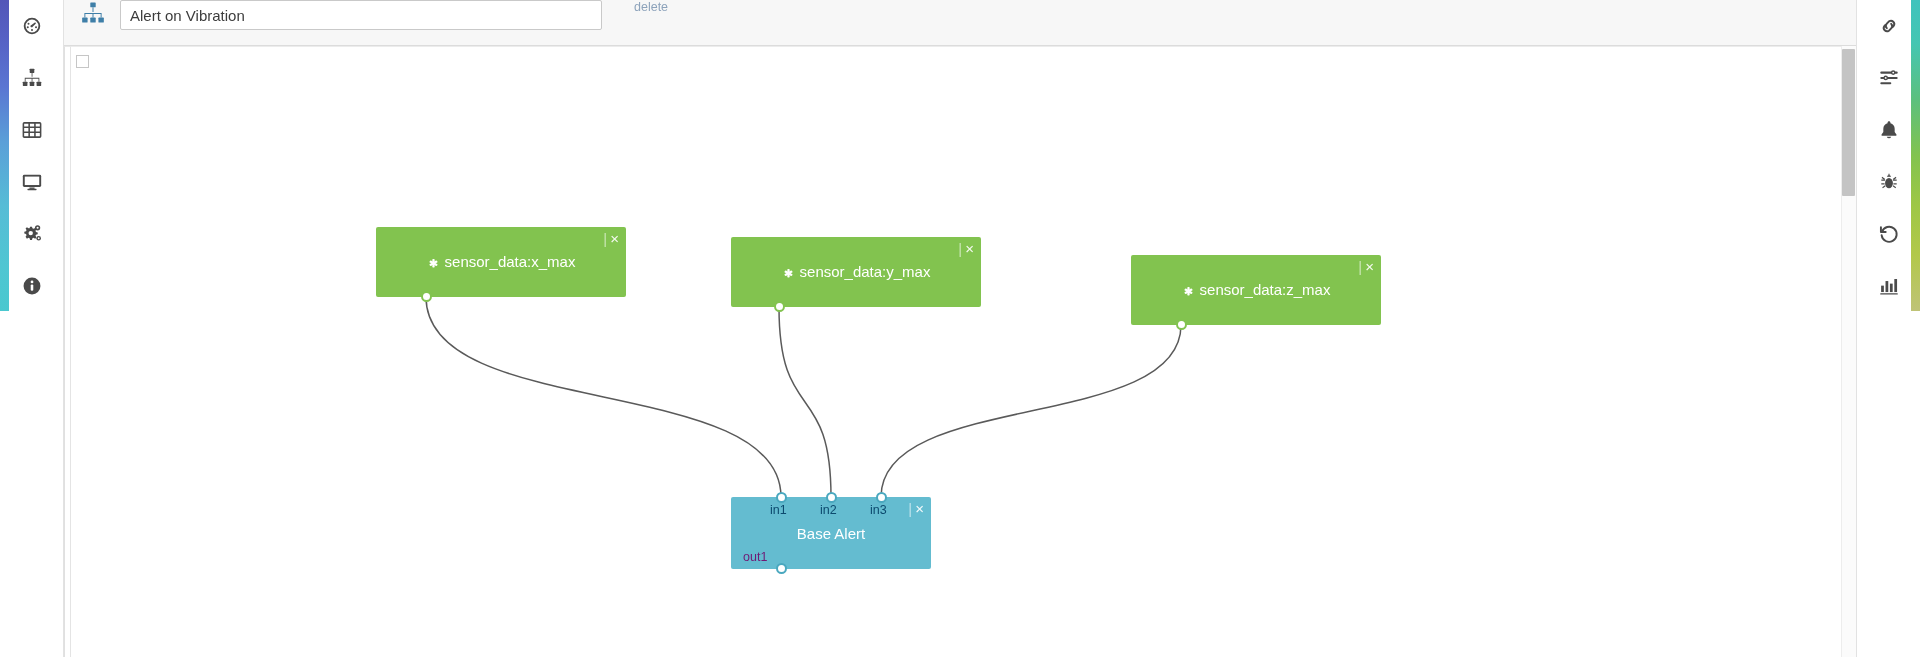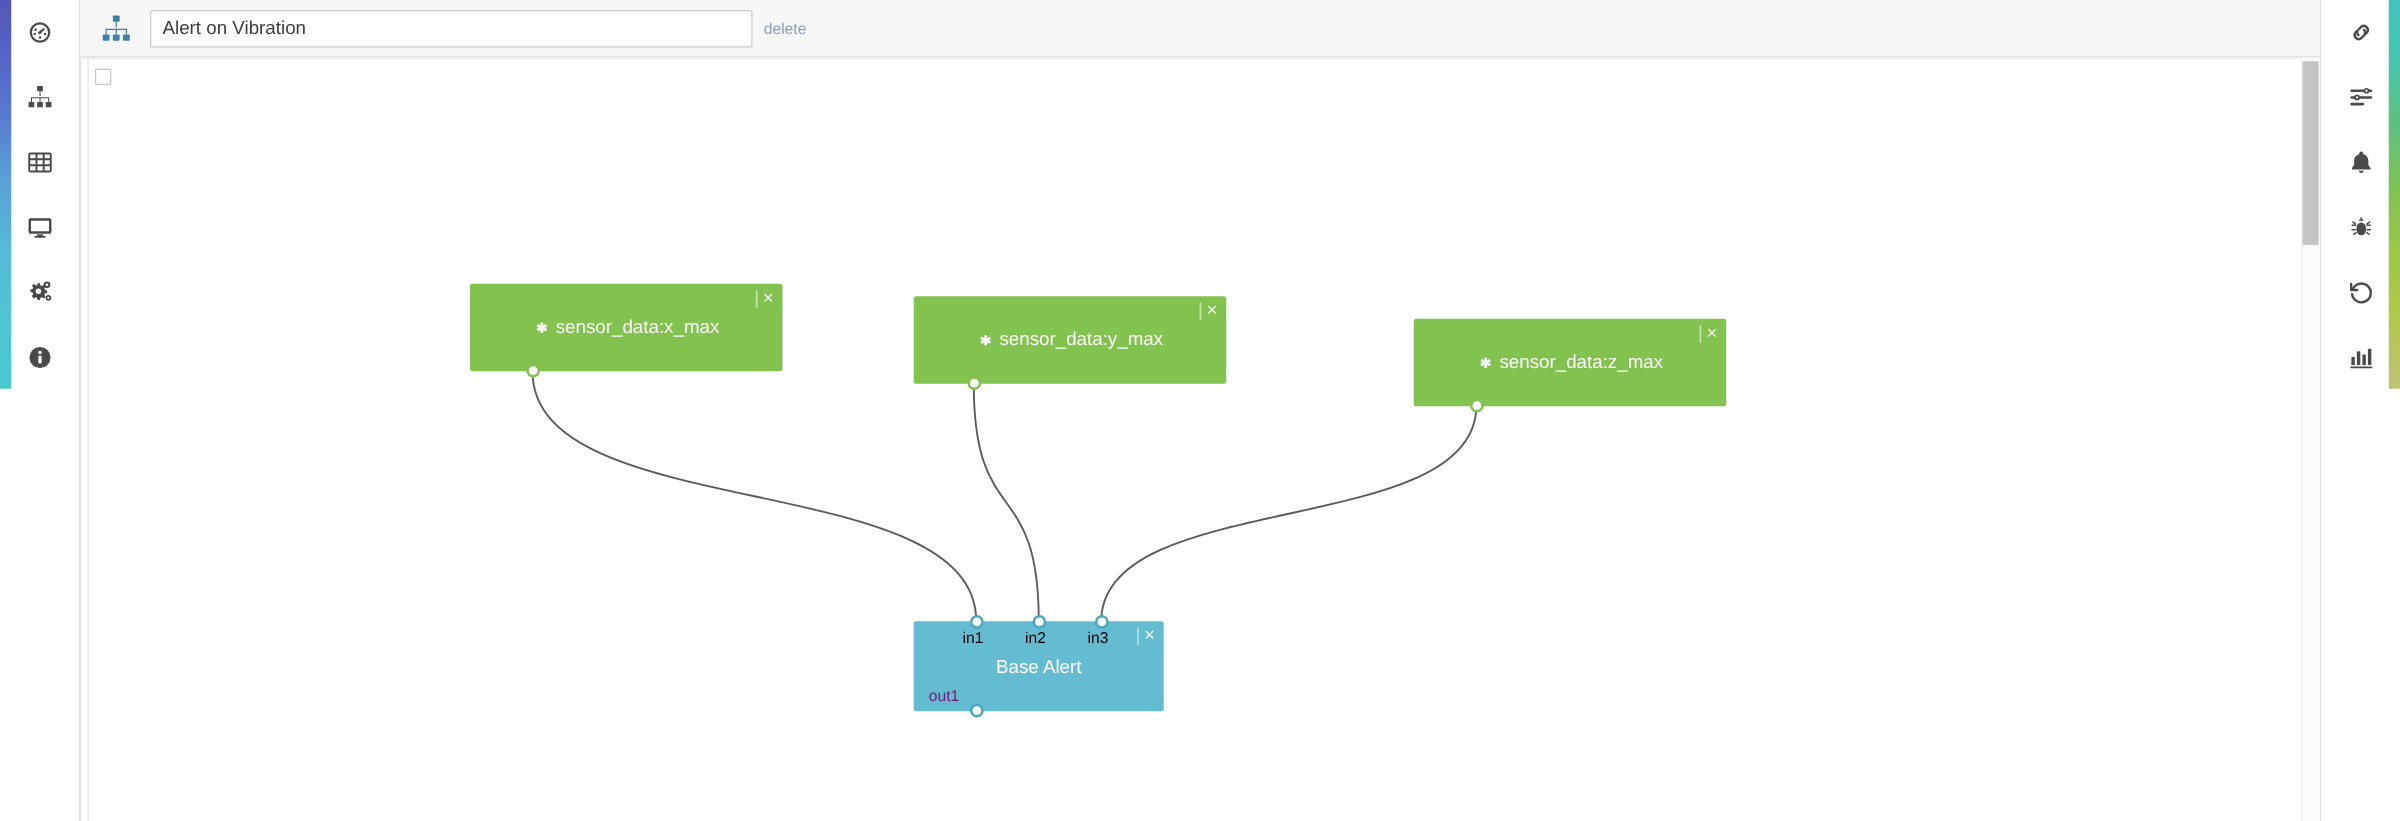--- a/index.html
+++ b/index.html
@@ -61,38 +61,38 @@
   }
 
   
   #toolbar {
     position: absolute;
     left: 64px; top: 0;
     width: 1792px; height: 46px;
     background: #f7f7f7;
     border-bottom: 1px solid #dcdcdc;
     display: flex;
-    align-items: center;
+    align-items: flex-start;
     padding-left: 16px;
   }
   #flow-icon { width: 26px; height: 26px; color: #3f7fa8; flex: 0 0 auto; margin-right: 14px; }
   #flow-icon svg { display: block; }
   #flow-name-input {
     width: 482px; height: 30px;
     border: 1px solid #c9c9c9;
     background: #ffffff;
     border-radius: 2px;
     padding: 0 9px;
     font-family: "Liberation Sans", sans-serif;
     font-size: 15px;
     color: #3c3c3c;
     outline: none;
   }
   #delete-link {
-    margin-left: 9px;
+    margin-left: 32px;
     font-size: 12.5px;
     color: #8da3bb;
     cursor: pointer;
     text-decoration: none;
   }
 
   
   #canvas-wrap {
     position: absolute;
     left: 64px; top: 46px;
@@ -191,21 +191,21 @@
     border-radius: 50%;
     background: #ffffff;
     box-sizing: border-box;
   }
   .port-out-green { border: 2px solid #82c34f; }
   .port-in-blue   { border: 2px solid #4aa8bf; }
   .port-out-blue  { border: 2px solid #4aa8bf; }
   .port-label {
     position: absolute;
     font-size: 12.5px;
-    color: #000000;
+    color: #0c4a6e;
     white-space: nowrap;
   }
   .blue-node-title {
     position: absolute;
     left: 0; right: 0;
     top: 28px;
     text-align: center;
     font-size: 15px;
   }
   .out-label {

